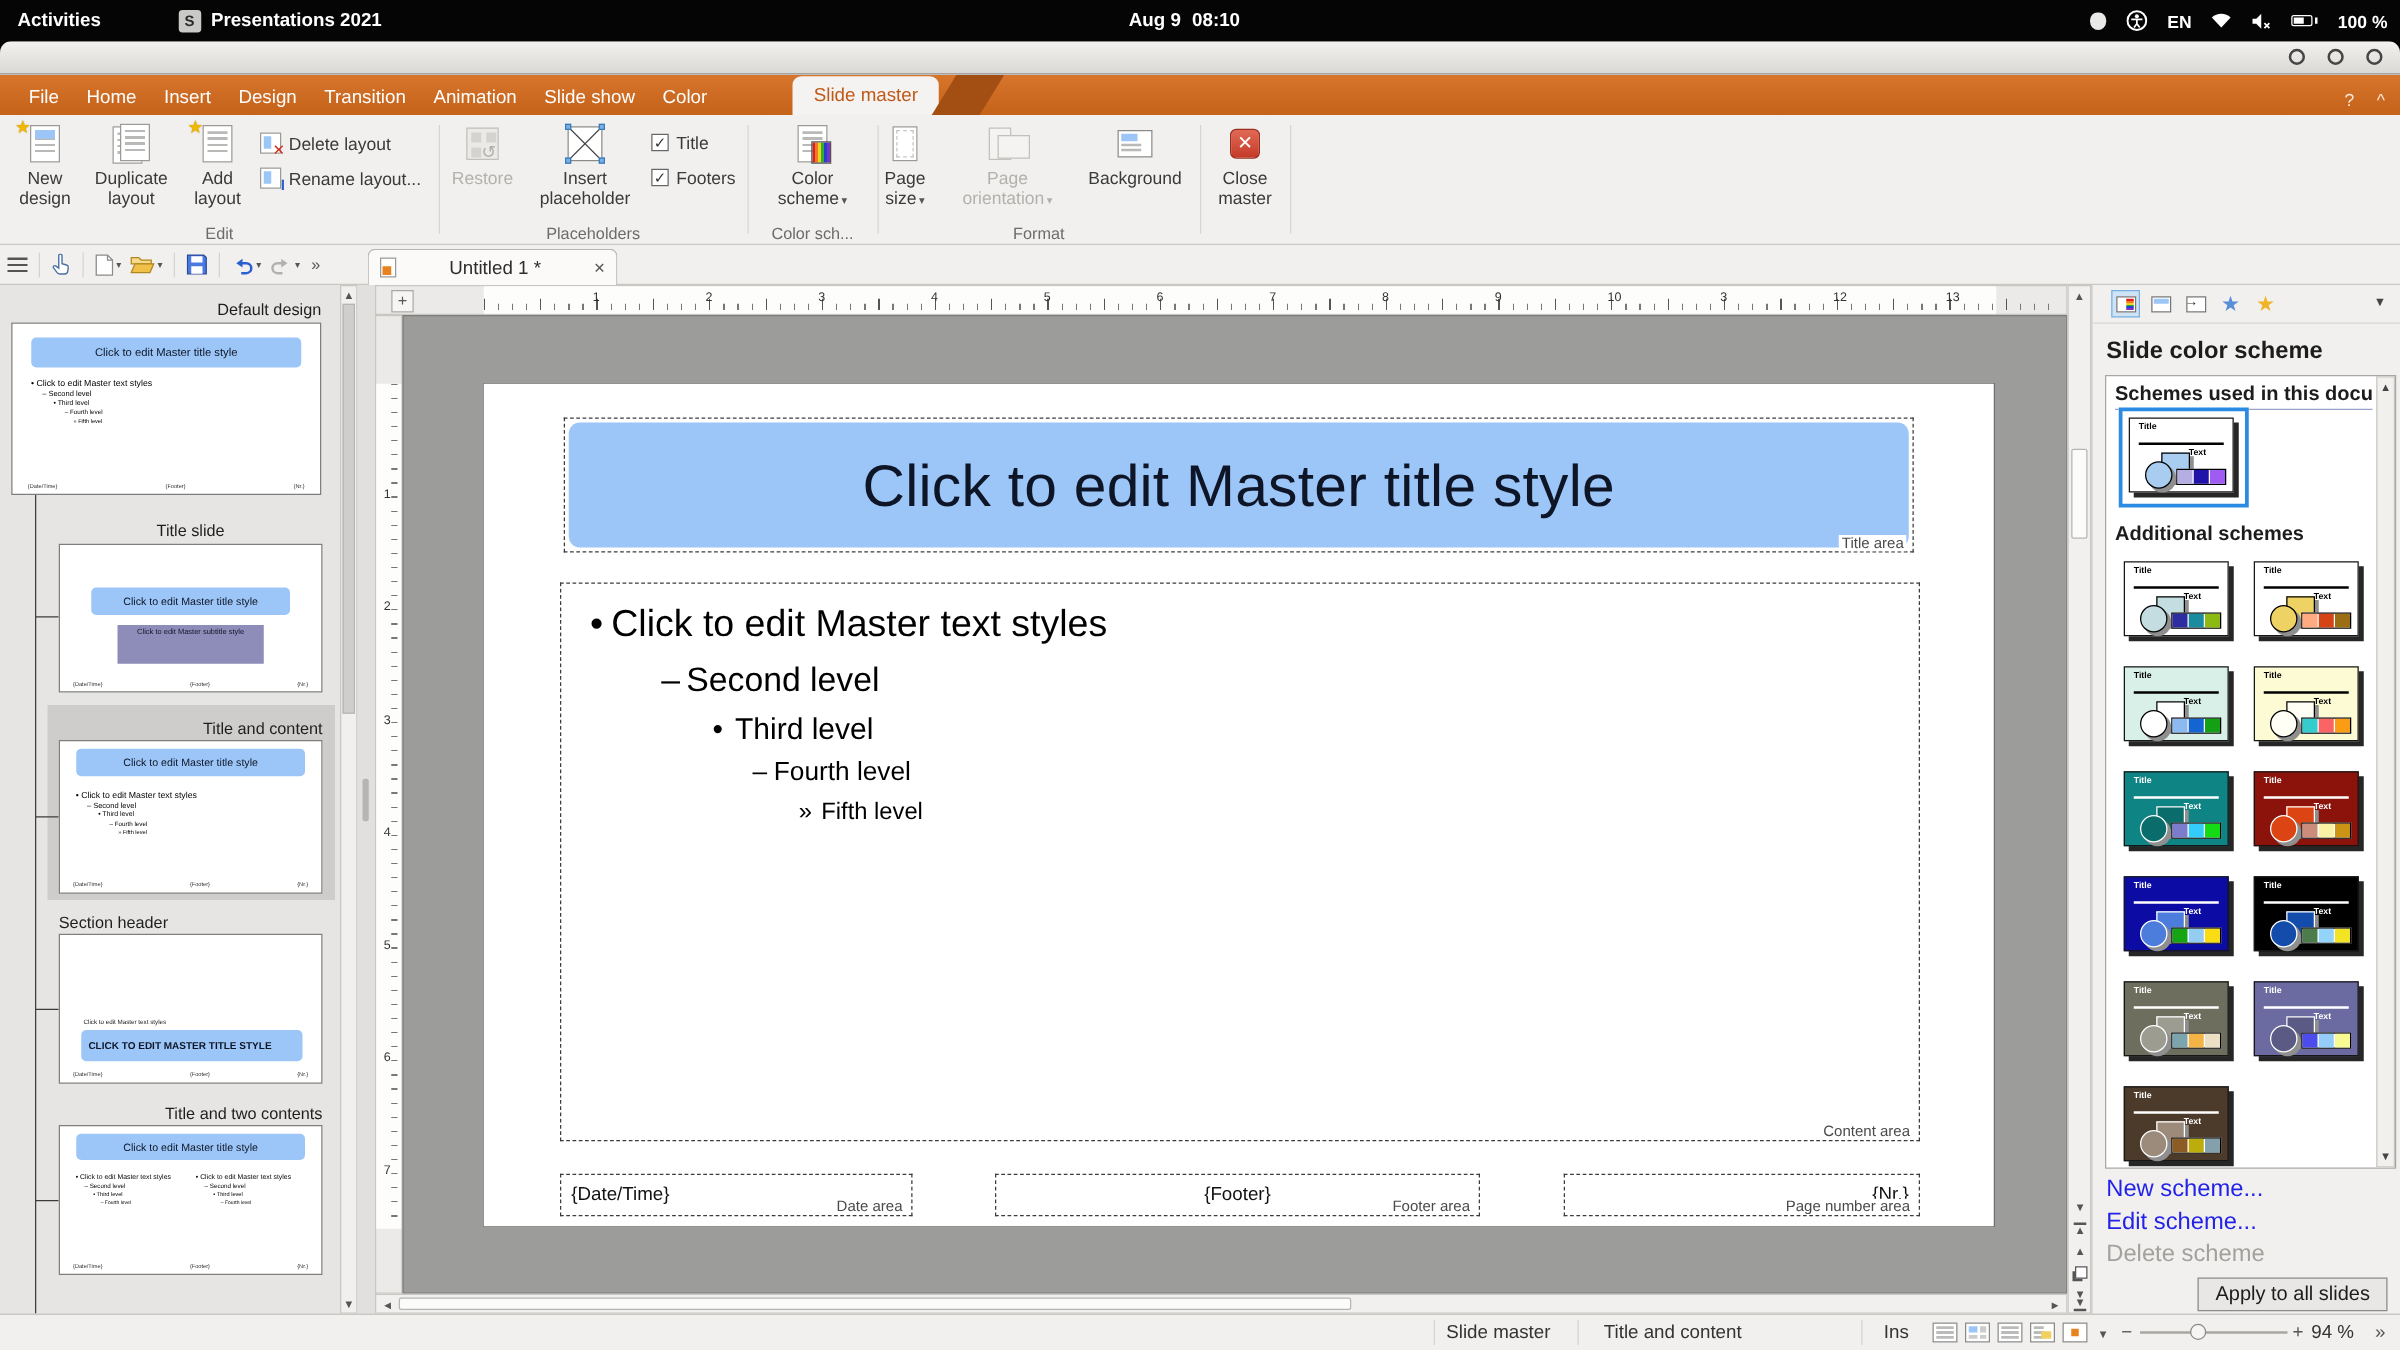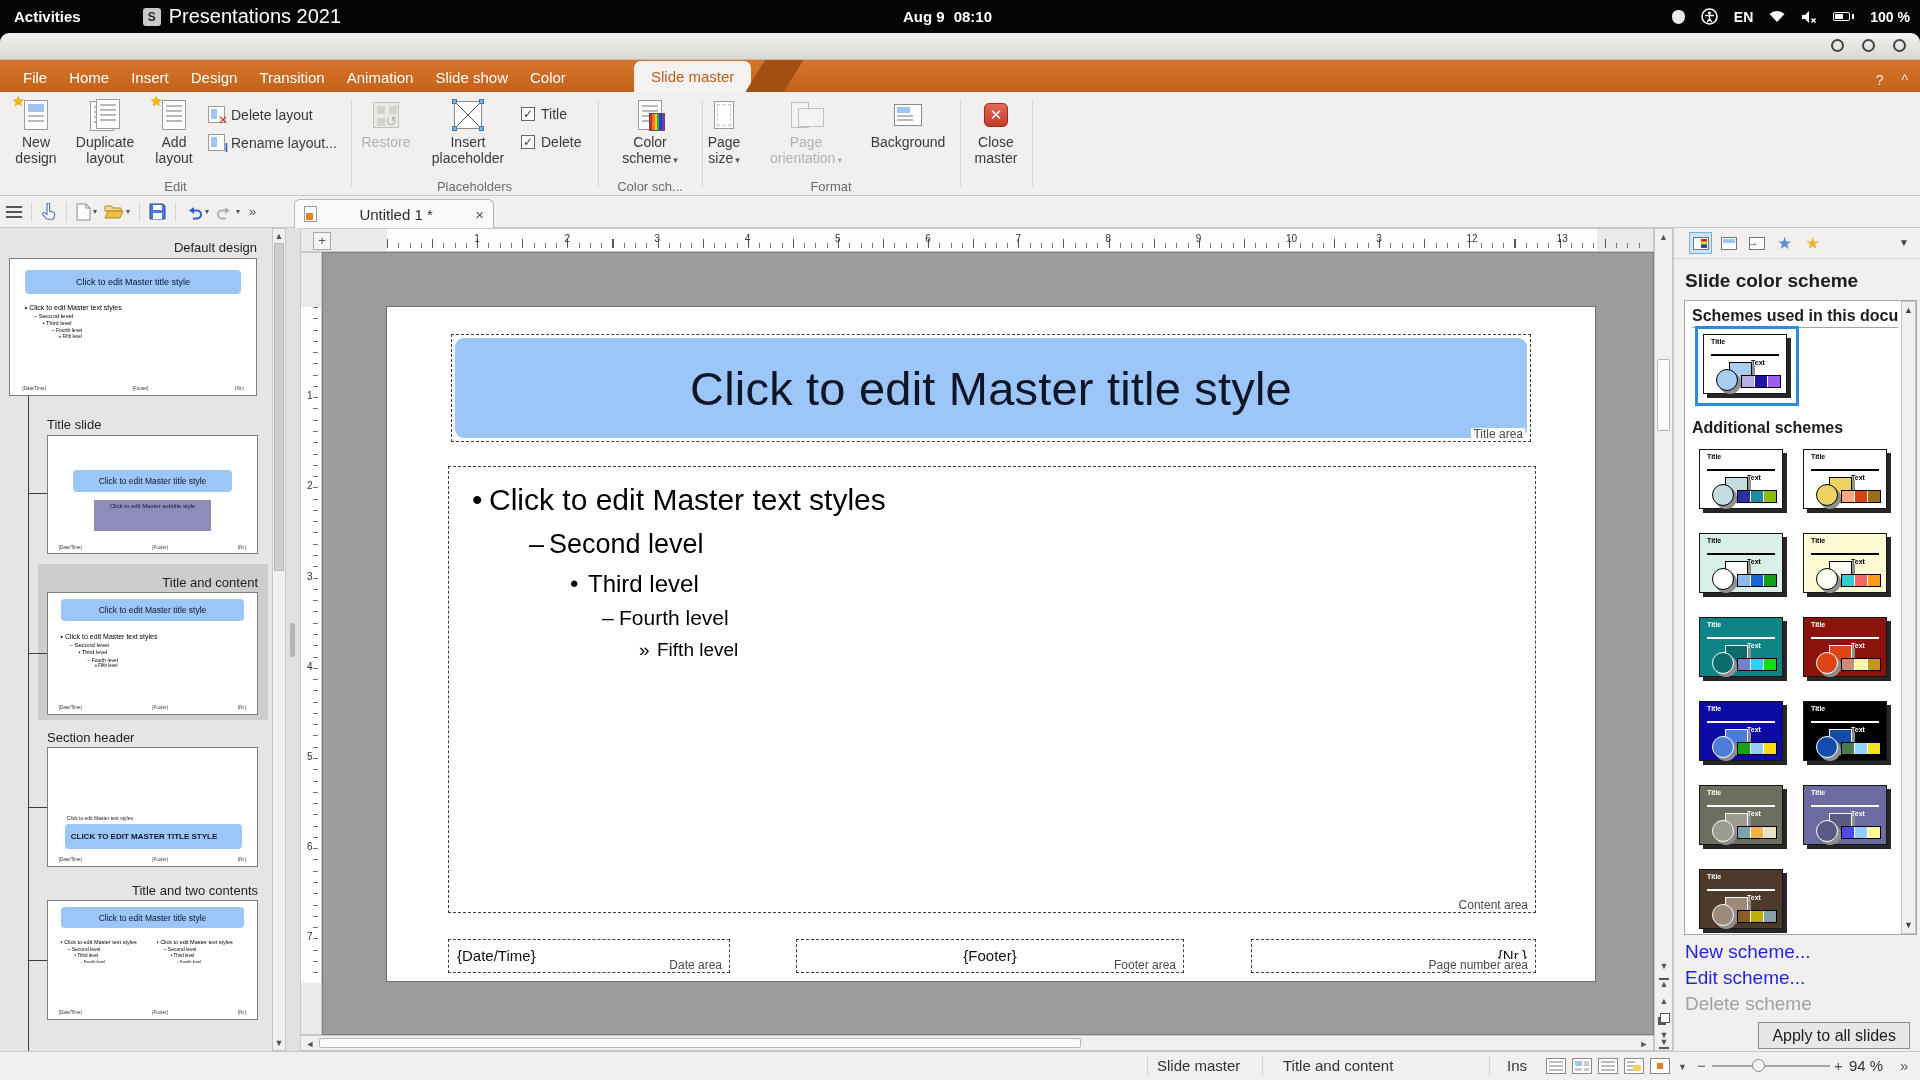--- a/index.html
+++ b/index.html
@@ -7,21 +7,21 @@
     font-family:"Liberation Sans","DejaVu Sans",sans-serif; }
   .screen { position:relative; width:1920px; height:1080px; background:#000; }
 
   
   .sysbar { position:relative; height:33px; background:#050505; color:#fff; }
   .sysbar .left { position:absolute; left:0; top:0; height:33px; display:flex; align-items:center; }
   .activities { margin-left:14px; font-size:15px; font-weight:600; }
   .appgroup { display:flex; align-items:center; margin-left:62px; gap:8px; }
   .appbadge { width:18px; height:18px; background:#c9c9c7; color:#2a2a2a; border-radius:3px;
     font-size:12px; font-weight:700; display:flex; align-items:center; justify-content:center; }
-  .appname { font-size:20px; font-weight:400; }
+  .appname { font-size:15px; font-weight:700; }
   .clock { position:absolute; left:903px; top:0; height:33px; display:flex; align-items:center; gap:9px;
     font-size:15px; font-weight:700; }
   .tray { position:absolute; right:10px; top:0; height:33px; display:flex; align-items:center; gap:16px; }
   .tray .txt { font-size:14px; font-weight:600; }
   .blob { width:13px; height:14px; background:#e9e9e7; border-radius:45% 45% 50% 50%; }
   .batt { display:flex; align-items:center; gap:2px; }
   .batt .cell { width:17px; height:9px; border:1px solid #fff; border-radius:2px; padding:1px; }
   .batt .cell i { display:block; width:60%; height:100%; background:#fff; }
   .batt .nub { width:2px; height:5px; background:#fff; }
 
@@ -355,21 +355,21 @@
         </span>
       </div>
       <div><span>Insert</span><br><span>placeholder</span></div>
     </div>
     <div class="rcheck" style="left:521px;top:14px">
       <span class="cb">✓</span>
         <span>Title</span>
     </div>
     <div class="rcheck" style="left:521px;top:42px">
       <span class="cb">✓</span>
-        <span>Delete</span>
+        <span>Footers</span>
     </div>
     <div class="rsep" style="left:598px"></div>
     <div class="rbig" style="left:612px;width:76px">
       <div class="ricon">
           <span class="i-doc i-rainbow"></span>
         </div>
       <div><span>Color</span><br><span>scheme</span><span class="dd">▾</span></div>
     </div>
     <div class="rsep" style="left:702px"></div>
     <div class="rbig" style="left:694px;width:60px">
@@ -481,21 +481,21 @@
     <div style="font-size:5.5px;margin-left:18px">• Third level</div>
     <div style="font-size:5px;margin-left:27px">– Fourth level</div>
     <div style="font-size:4.5px;margin-left:34px">» Fifth level</div>
           </div>
           <div class="t-foot">
             <span>{Date/Time}</span>
             <span>{Footer}</span>
             <span>{Nr.}</span>
           </div>
         </div>
-        <div class="sthumb-label" style="left: 47px; top: 189px; width: 211px; text-align: left;">Title slide</div>
+        <div class="sthumb-label" style="left: 47px; top: 189px; width: 211px; text-align: center;">Title slide</div>
         <div class="sthumb" style="left: 47px; top: 207px; width: 211px; height: 119px;">
           <div class="t-title" style="left:12%;right:12%;top:29%;height:19%;font-size:8.5px">Click to edit Master title style</div>
       <div class="t-sub" style="left:22%;right:22%;top:55%;height:26%;font-size:6px;padding-top:3px">Click to edit Master subtitle style</div>
           <div class="t-foot">
             <span>{Date/Time}</span>
             <span>{Footer}</span>
             <span>{Nr.}</span>
           </div>
         </div>
         <div class="sthumb-label" style="left: 47px; top: 347px; width: 211px; text-align: right;">Title and content</div>

